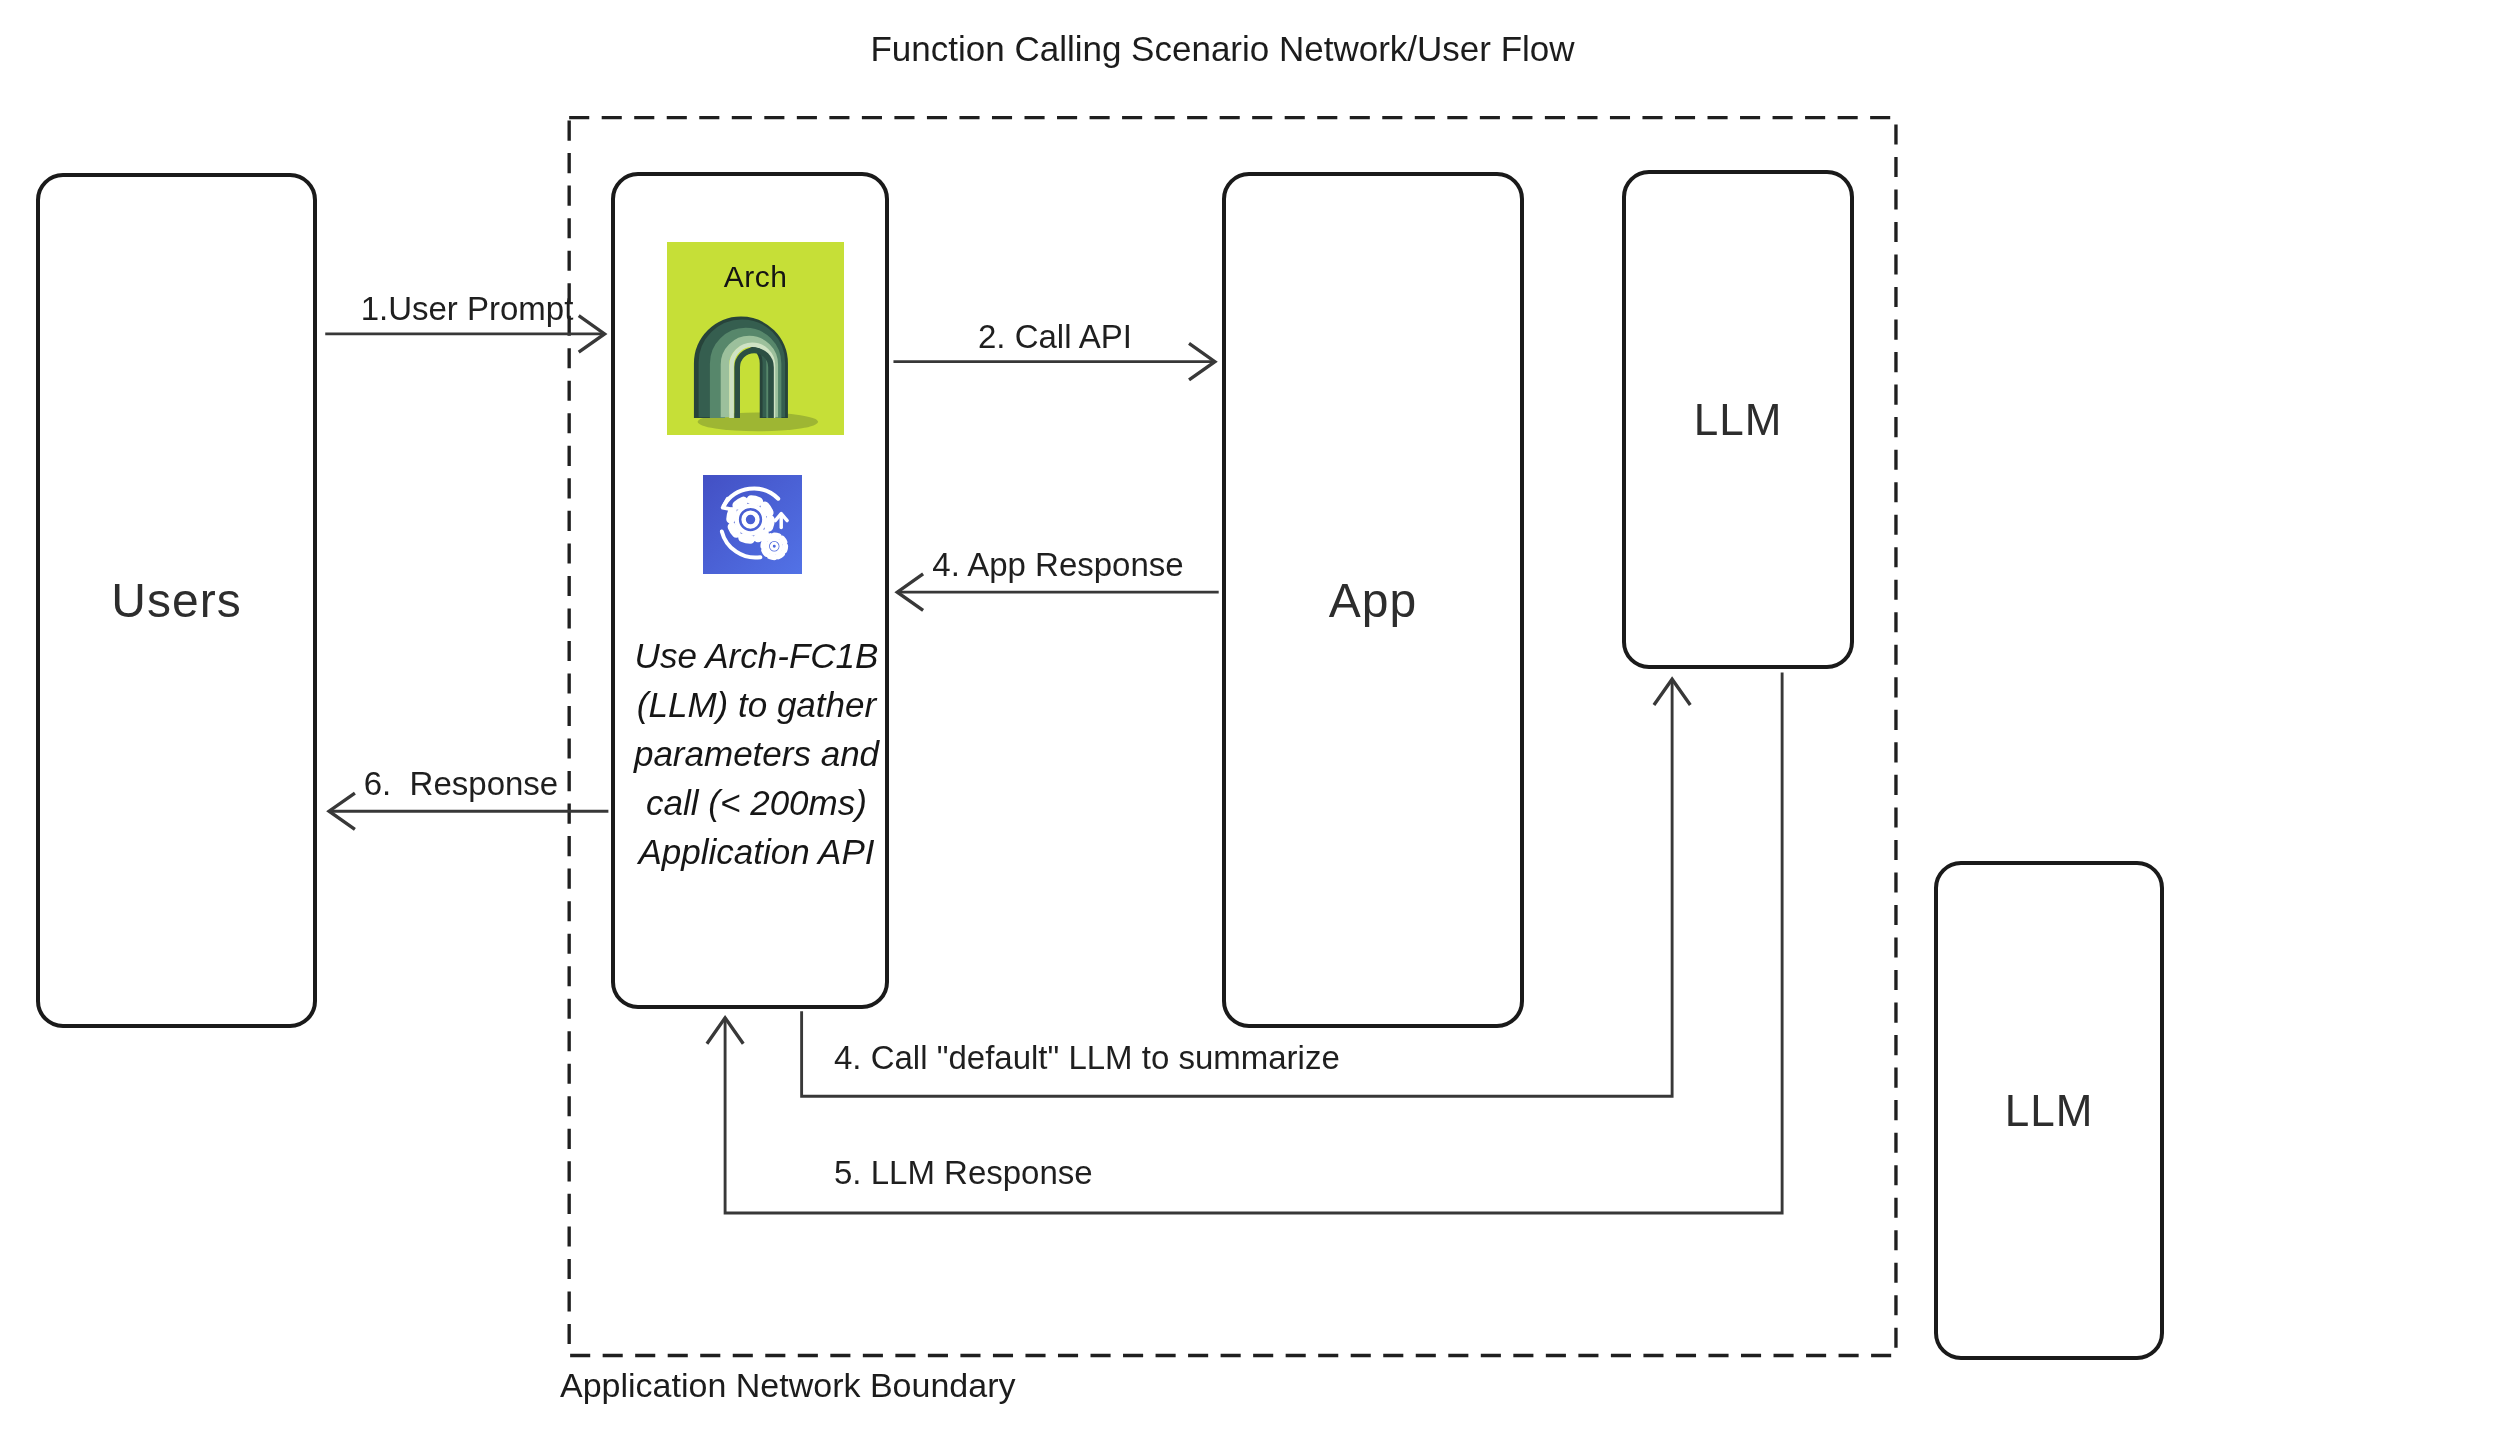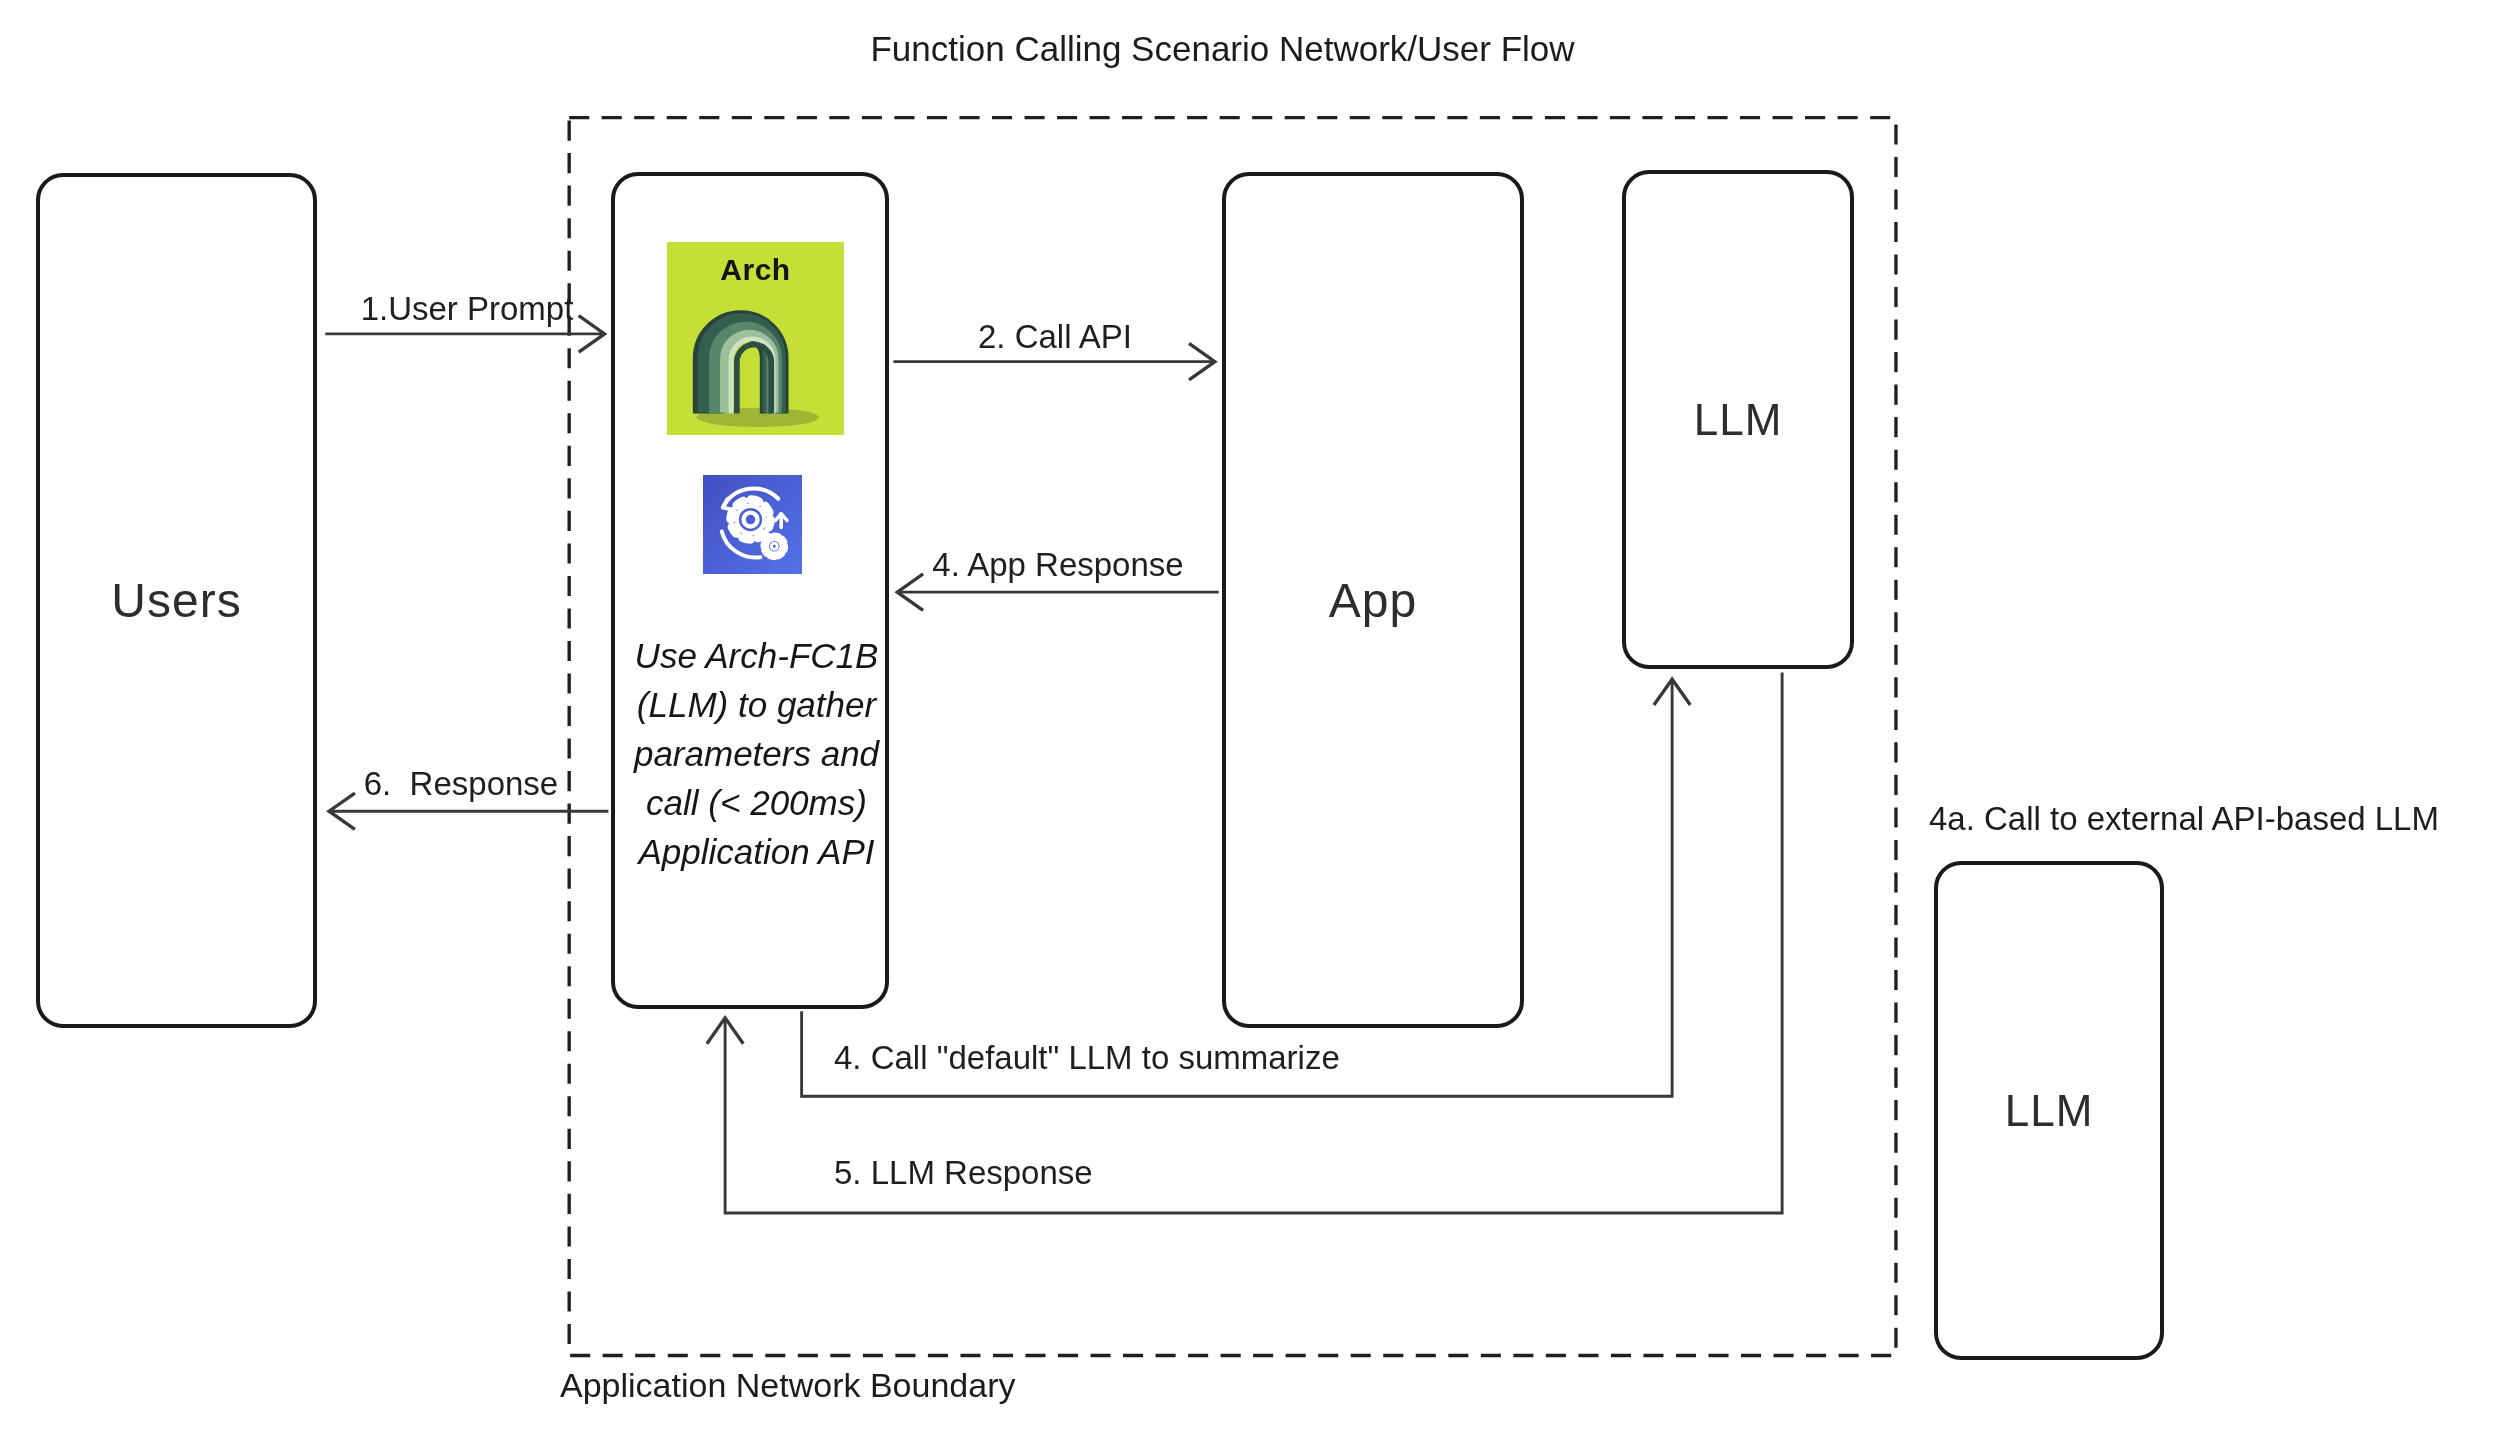--- a/index.html
+++ b/index.html
@@ -46,21 +46,21 @@
   }
 
   
   .arch-logo{
     position:absolute;left:667px;top:242px;width:177px;height:193px;
     background:#c6df37;
     display:flex;flex-direction:column;align-items:center;
     z-index:2;
   }
   .arch-logo-text{
-    font-size:30px;font-weight:700;color:#141414;margin-top:11px;letter-spacing:0.5px;
+    font-size:30px;font-weight:400;color:#141414;margin-top:18px;letter-spacing:0.5px;
   }
   .gear-icon{
     position:absolute;left:703px;top:475px;width:99px;height:99px;z-index:2;
   }
   .arch-note{
     position:absolute;left:616px;top:631px;width:281px;
     font-size:35px;font-style:italic;line-height:49px;
     text-align:center;color:#161616;z-index:2;
   }
 </style>
@@ -144,21 +144,20 @@
   </div>
 
   <div class="node" style="left:1622px;top:170px;width:232px;height:499px;">
     <span class="node-label" style="font-size:44px;">LLM</span>
   </div>
 
   <div class="node" style="left:1934px;top:861px;width:230px;height:499px;">
     <span class="node-label" style="font-size:44px;">LLM</span>
   </div>
 
-  <div class="external-caption">4a. Call to external API-based LLM</div>
 
   <div class="boundary-label">Application Network Boundary</div>
 
   <div class="edge-label centered" style="left:467px;top:290px;">1.User Prompt</div>
 
   <div class="edge-label centered" style="left:1055px;top:318px;">2. Call API</div>
 
   <div class="edge-label centered" style="left:1058px;top:546px;">4. App Response</div>
 
   <div class="edge-label" style="left:834px;top:1039px;">4. Call "default" LLM to summarize</div>

